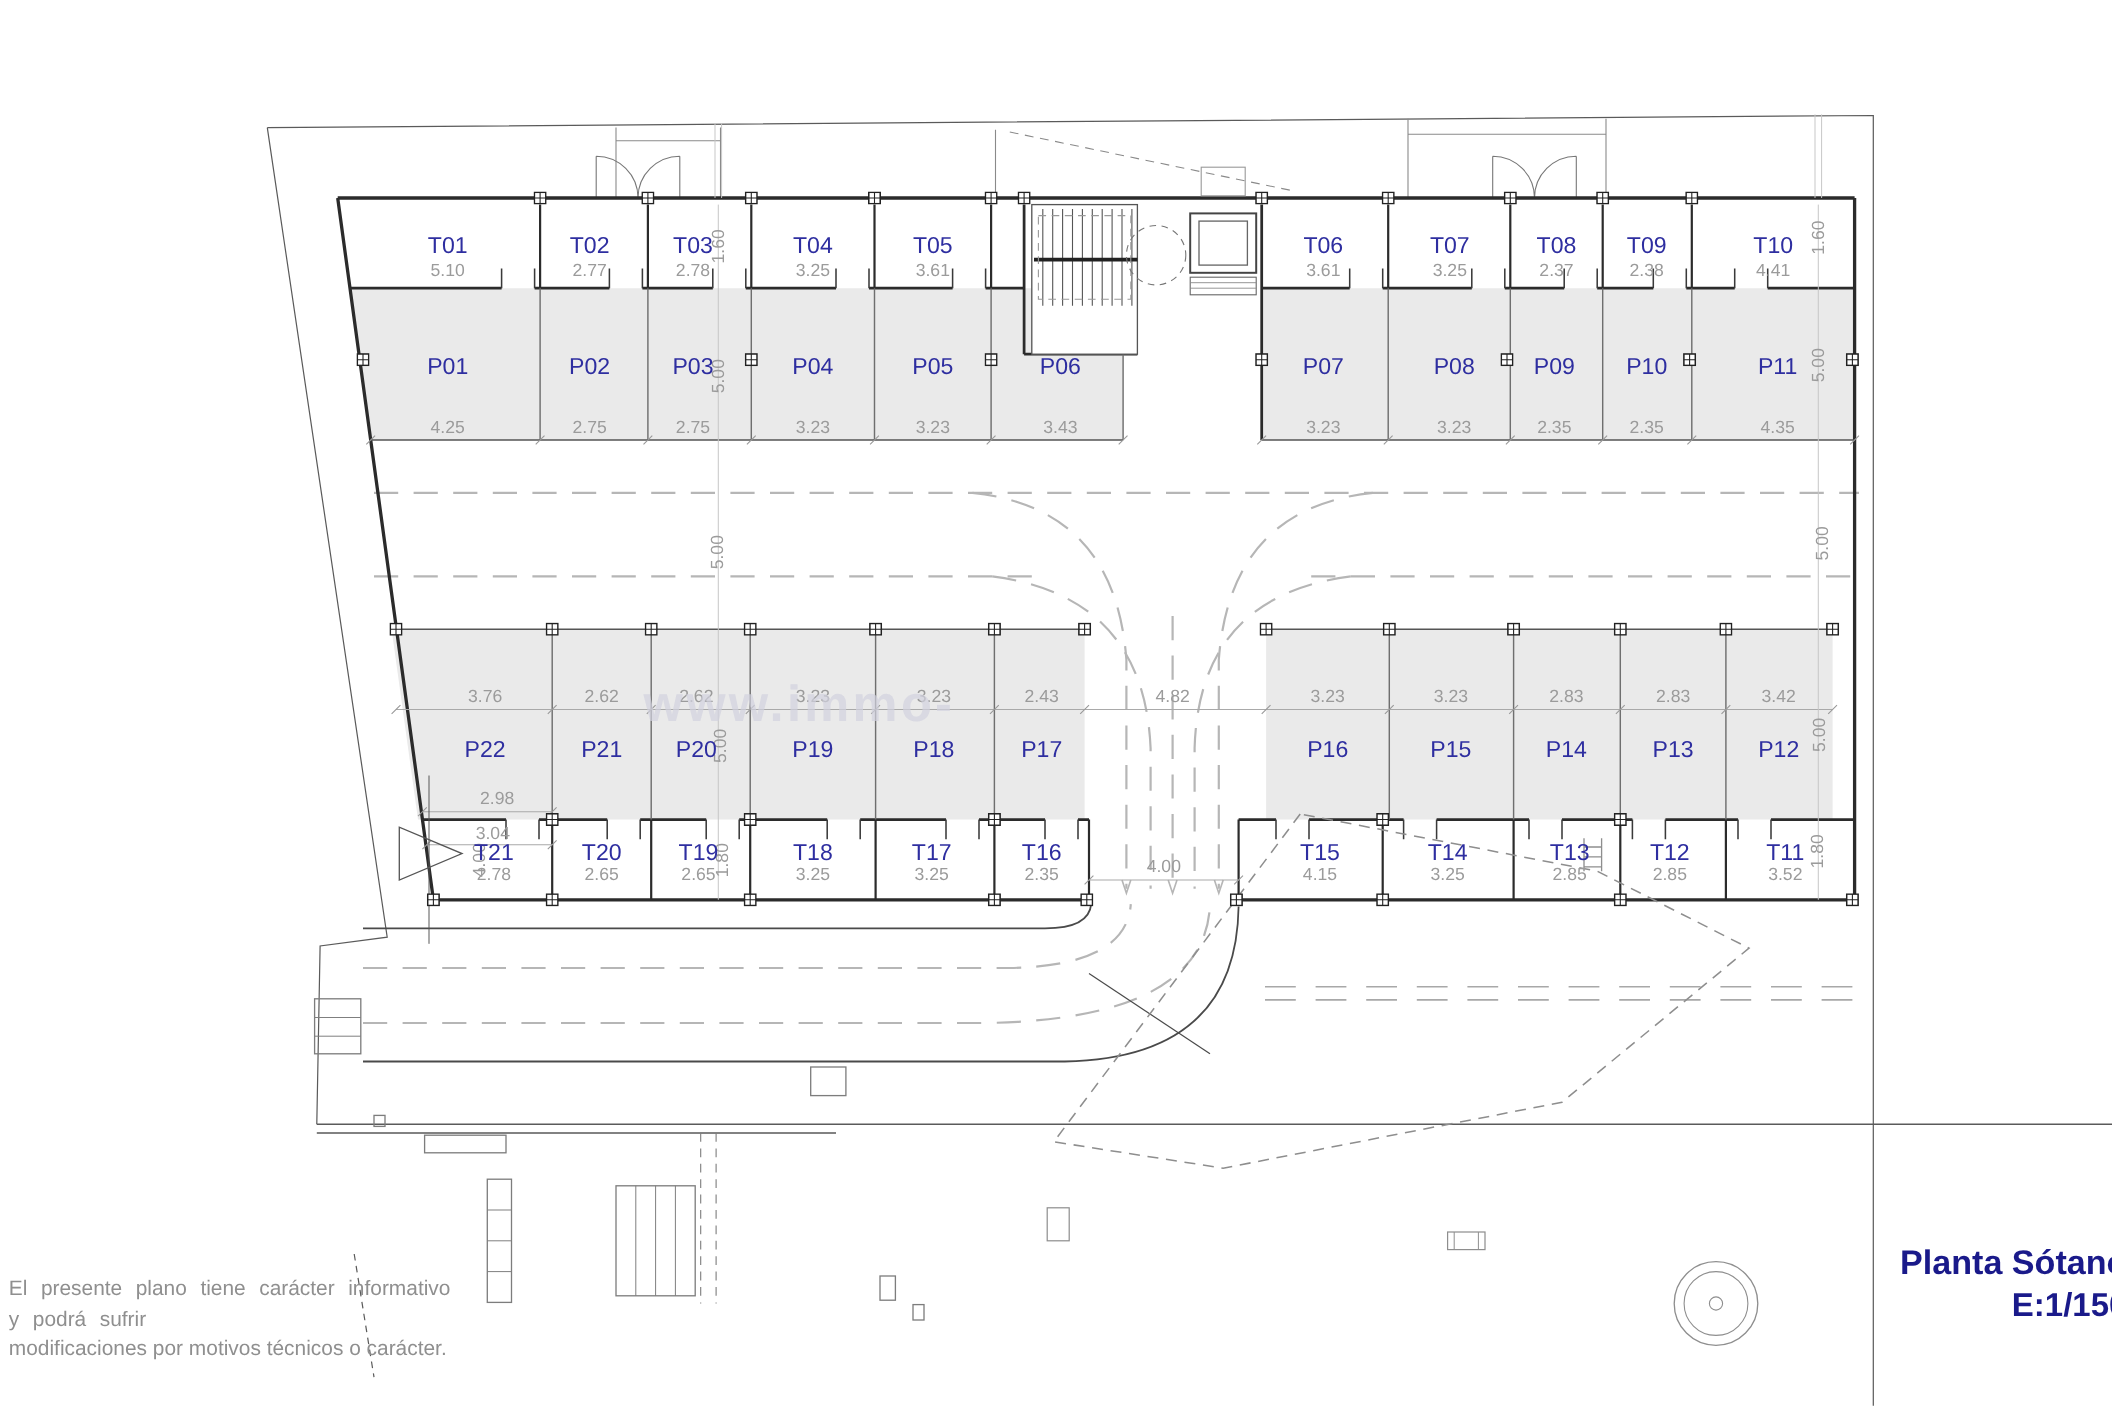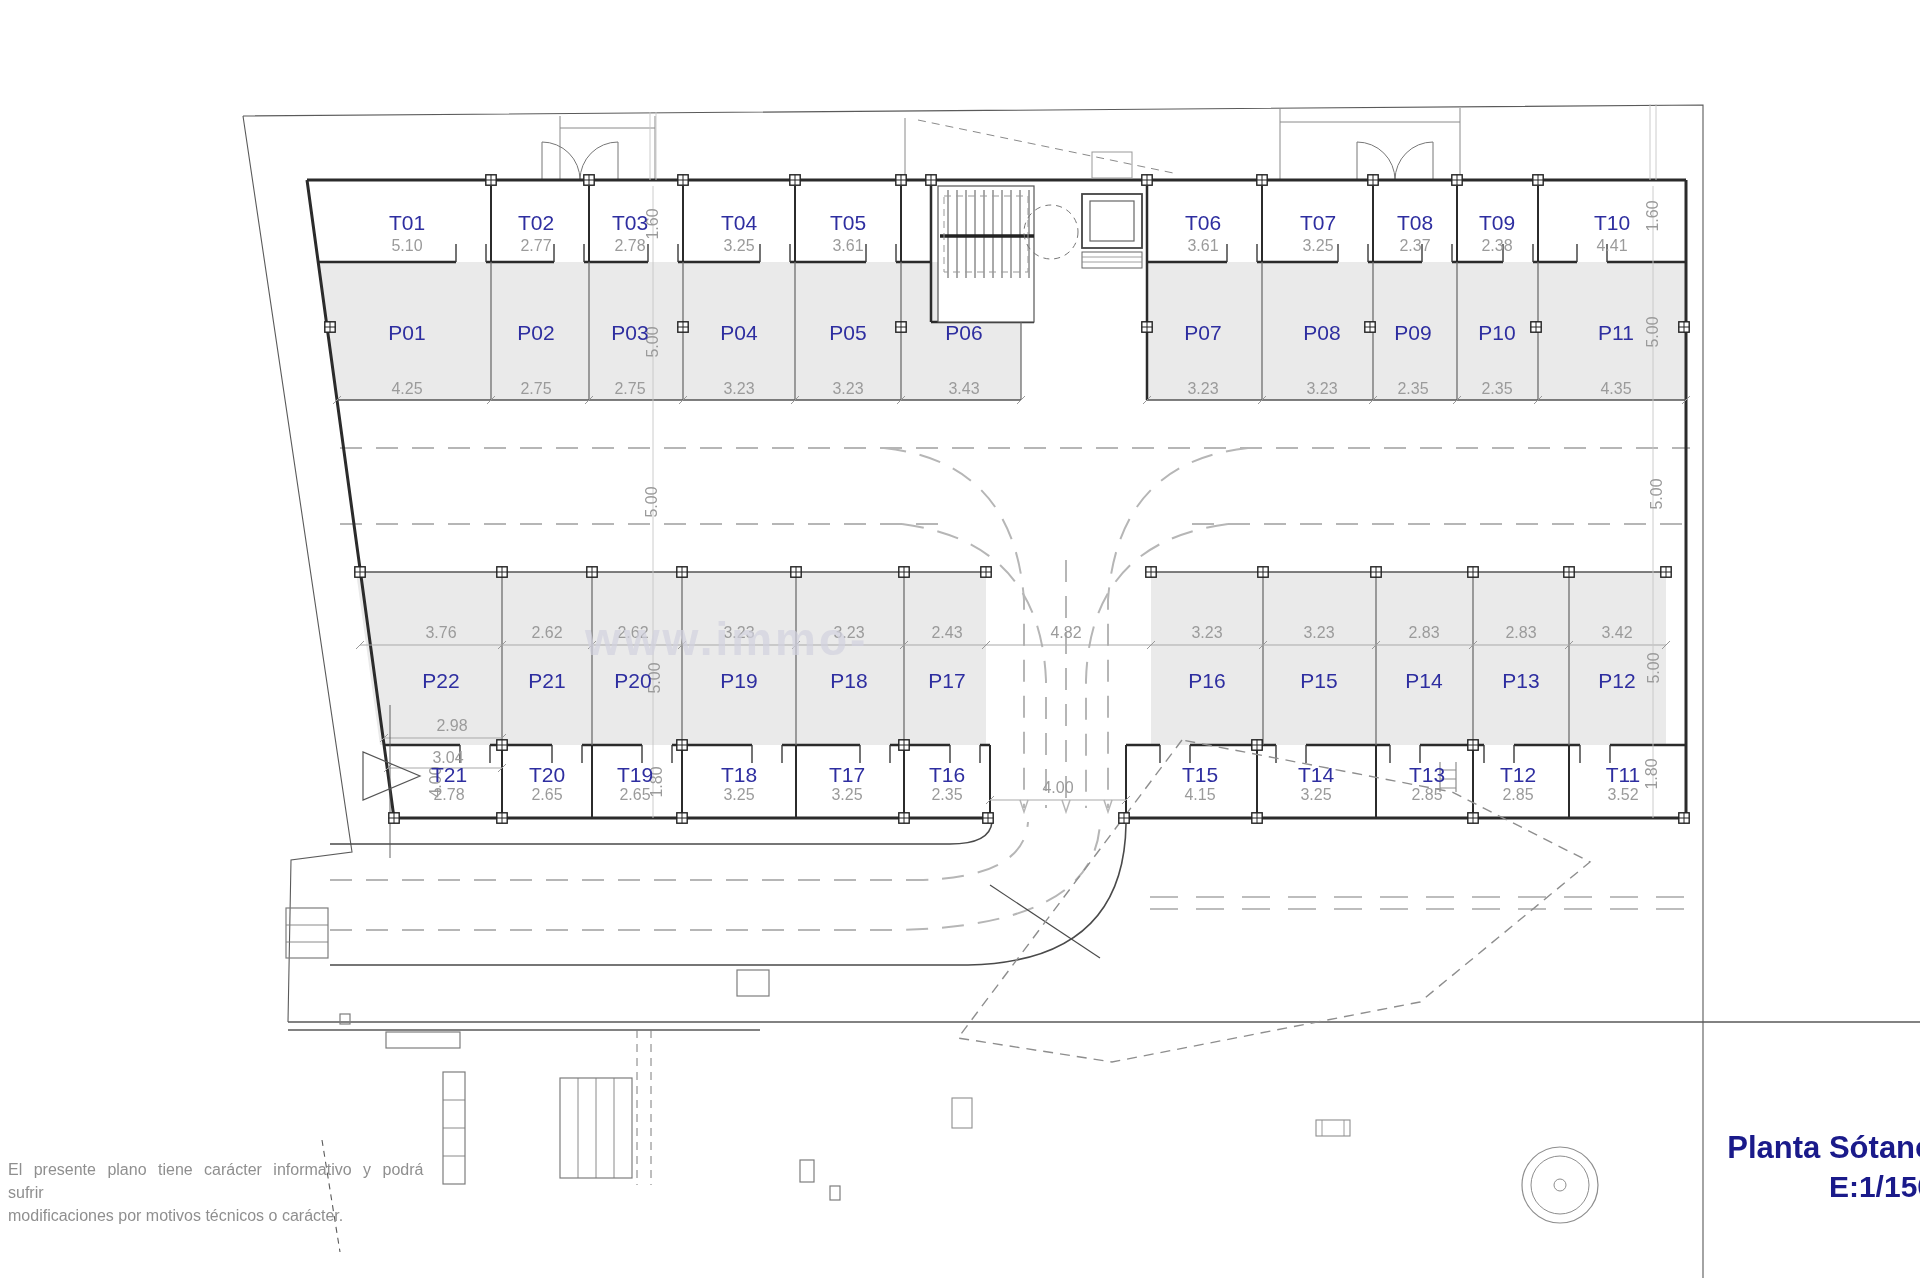--- a/index.html
+++ b/index.html
@@ -3,21 +3,21 @@
 <meta charset="utf-8">
 <style>
   html,body{margin:0;padding:0;background:#fff;}
   .page{position:relative;width:1920px;height:1280px;background:#ffffff;overflow:hidden;
         font-family:"Liberation Sans",sans-serif;}
   svg{position:absolute;left:0;top:0;}
   text.unit{font-family:"Liberation Sans",sans-serif;font-size:21px;fill:#2e2ea0;}
   text.dim{font-family:"Liberation Sans",sans-serif;font-size:16px;fill:#9b9b9b;}
   .watermark{position:absolute;left:585px;top:612px;font-size:46px;font-weight:bold;
              color:rgba(210,210,222,0.70);letter-spacing:3px;}
-  .disclaimer{position:absolute;left:8px;top:1158px;width:420px;font-size:16px;color:#8f8f8f;line-height:1.45;}
+  .disclaimer{position:absolute;left:8px;top:1158px;width:420px;font-size:19px;color:#8f8f8f;line-height:1.45;}
   .disclaimer .l1{word-spacing:7px;}
   .titleblock{position:absolute;right:-14px;top:1130px;width:330px;text-align:right;
               color:#1a1a8a;font-weight:bold;}
   .titleblock .t{font-size:31px;}
   .titleblock .s{font-size:30px;margin-top:4px;}
 </style>
 </head>
 <body>
 
 <div class="page">

